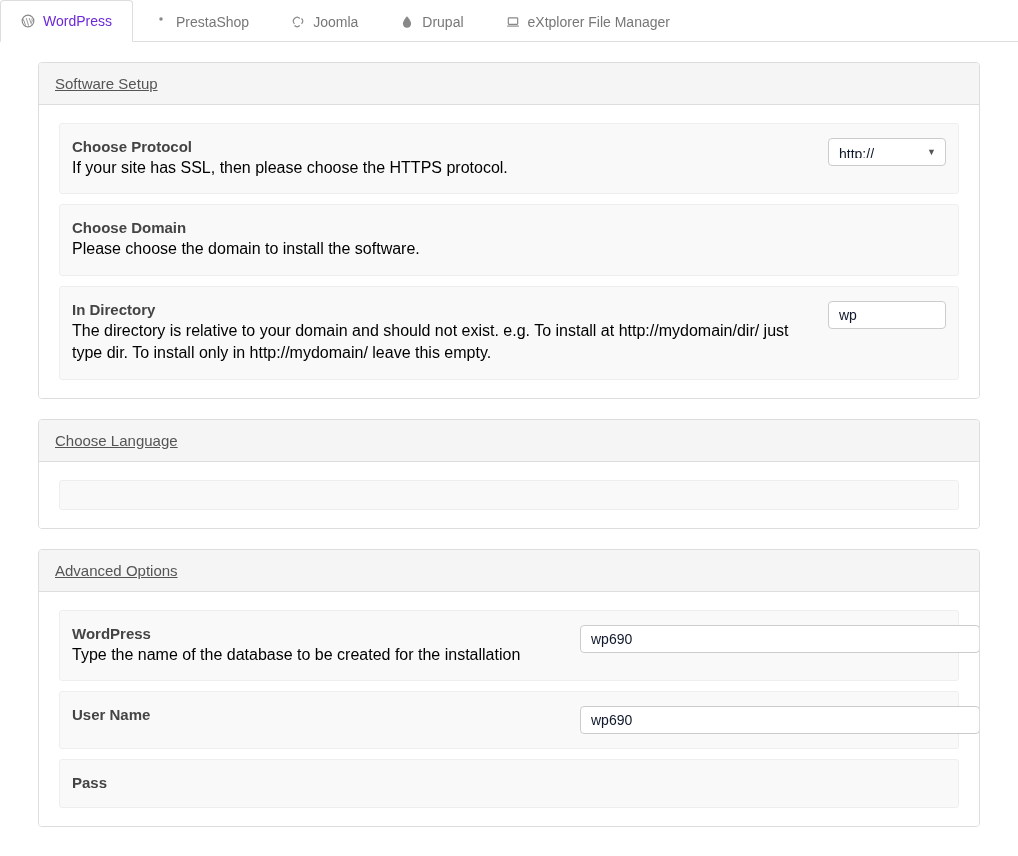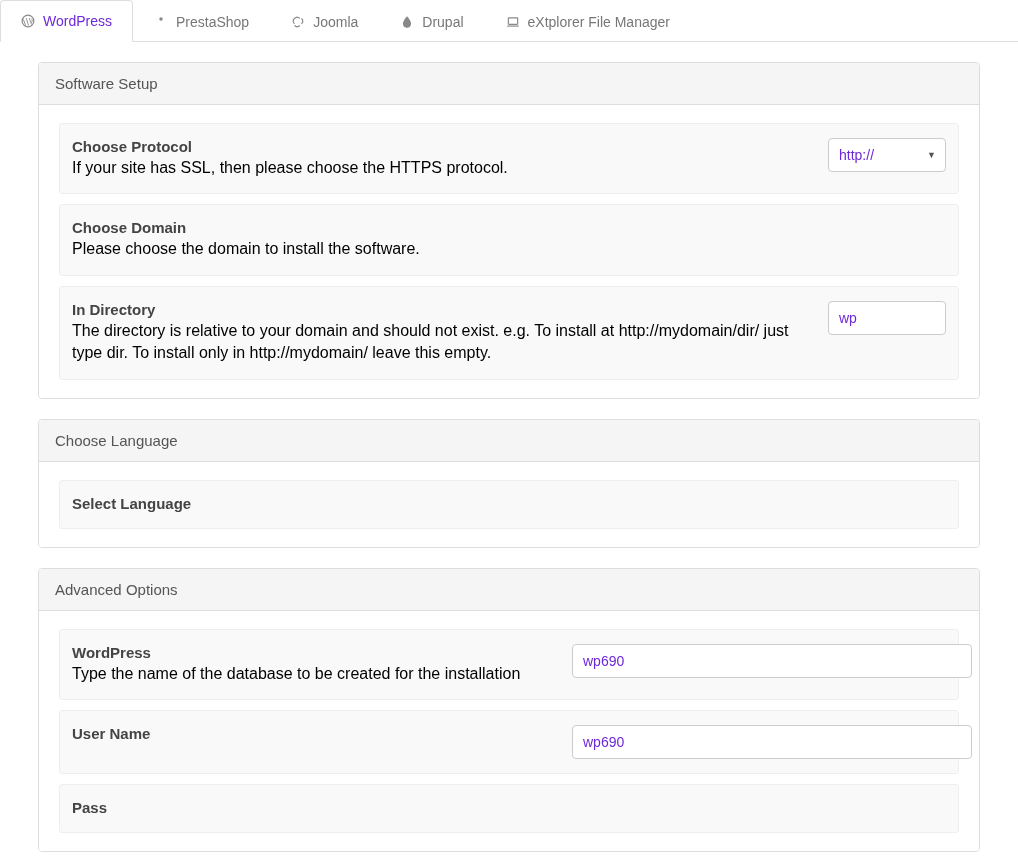--- a/index.html
+++ b/index.html
@@ -50,34 +50,35 @@
       border-radius: 4px;
       margin-bottom: 20px;
       overflow: hidden;
     }
     .panel-header {
       background: #f5f5f5;
       border-bottom: 1px solid #ddd;
       padding: 12px 16px;
       font-size: 15px;
       color: #555;
+      text-decoration: underline;
     }
     .panel-body {
       padding: 18px 20px;
       background: #fff;
     }
     .form-row {
       display: flex;
       padding: 14px 12px;
       background: #f9f9f9;
       border: 1px solid #eee;
       border-radius: 3px;
       margin-bottom: 10px;
       align-items: flex-start;
-      gap: 20px;
+      gap: 28px;
     }
     .form-row:last-child { margin-bottom: 0; }
     .form-label {
       flex: 1;
     }
     .form-label-title {
       font-weight: bold;
       color: #444;
       font-size: 15px;
       margin-bottom: 2px;
@@ -91,23 +92,23 @@
       flex-shrink: 0;
       display: flex;
       align-items: center;
       gap: 8px;
     }
     select, input[type="text"] {
       border: 1px solid #ccc;
       border-radius: 4px;
       padding: 7px 10px;
       font-size: 14px;
-      color: #6d28d9;
-      background: #fff;
-      height: 34px;
+      color: #0f172a;
+      background: #fff;
+      height: 28px;
     }
     select {
       appearance: none;
       background-image: none;
       padding-right: 24px;
       position: relative;
     }
     .select-wrap {
       position: relative;
       display: inline-block;
@@ -219,23 +220,20 @@
           <input type="text" class="w-small" value="wp" style="">
         </div>
       </div>
     </div>
   </div>
 
   <div class="panel">
     <div class="panel-header">Choose Language</div>
     <div class="panel-body">
       <div class="form-row lang-row">
-        <div class="form-label">
-          <div class="form-label-title">Select Language</div>
-        </div>
       </div>
     </div>
   </div>
 
   <div class="panel">
     <div class="panel-header">Advanced Options</div>
     <div class="panel-body">
       <div class="form-row adv-row">
         <div class="form-label">
           <div class="form-label-title">WordPress</div>

